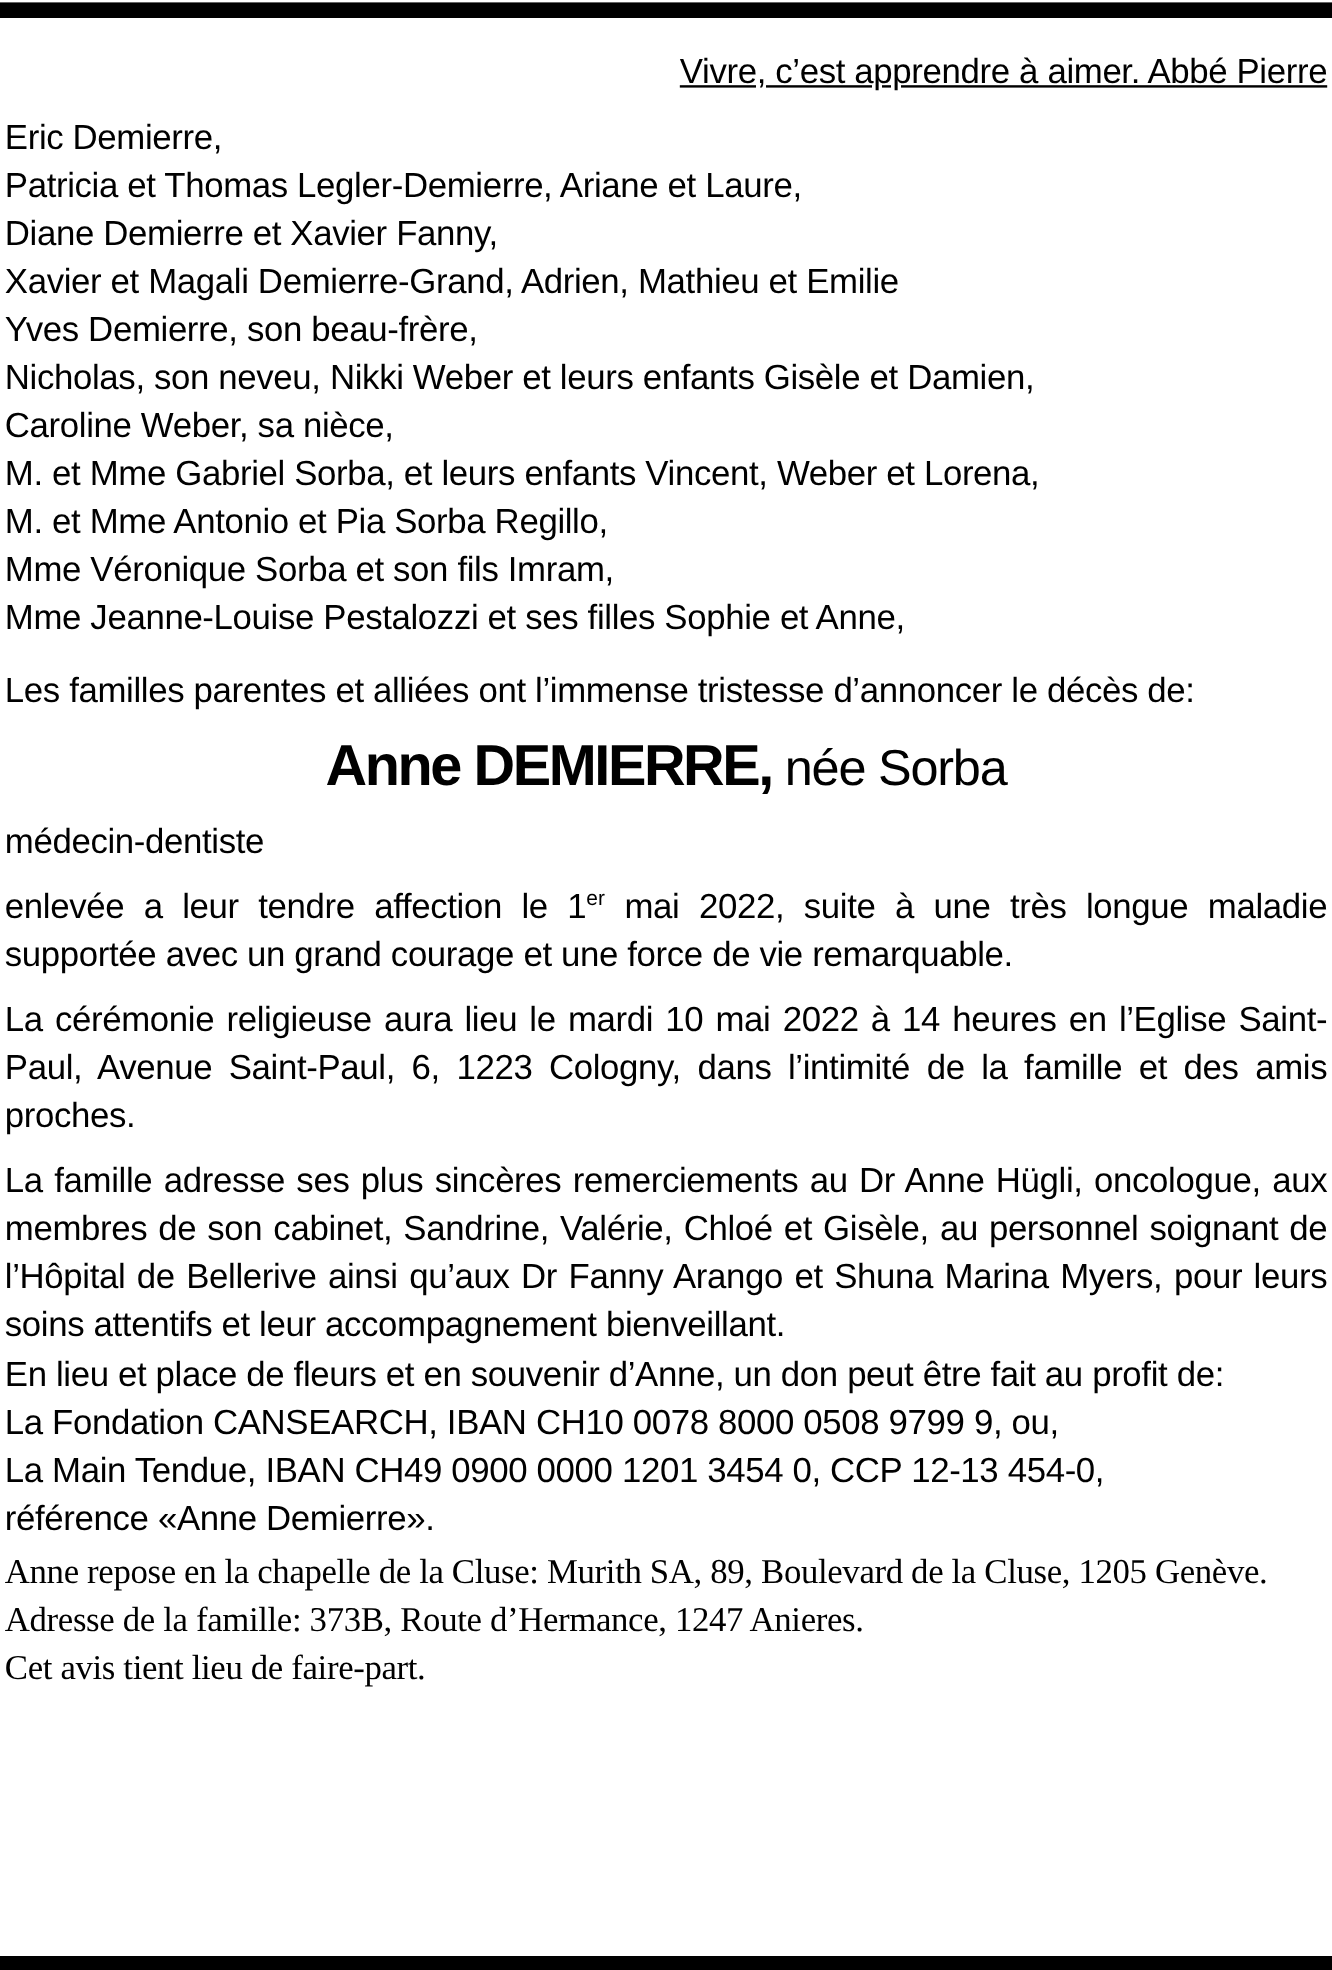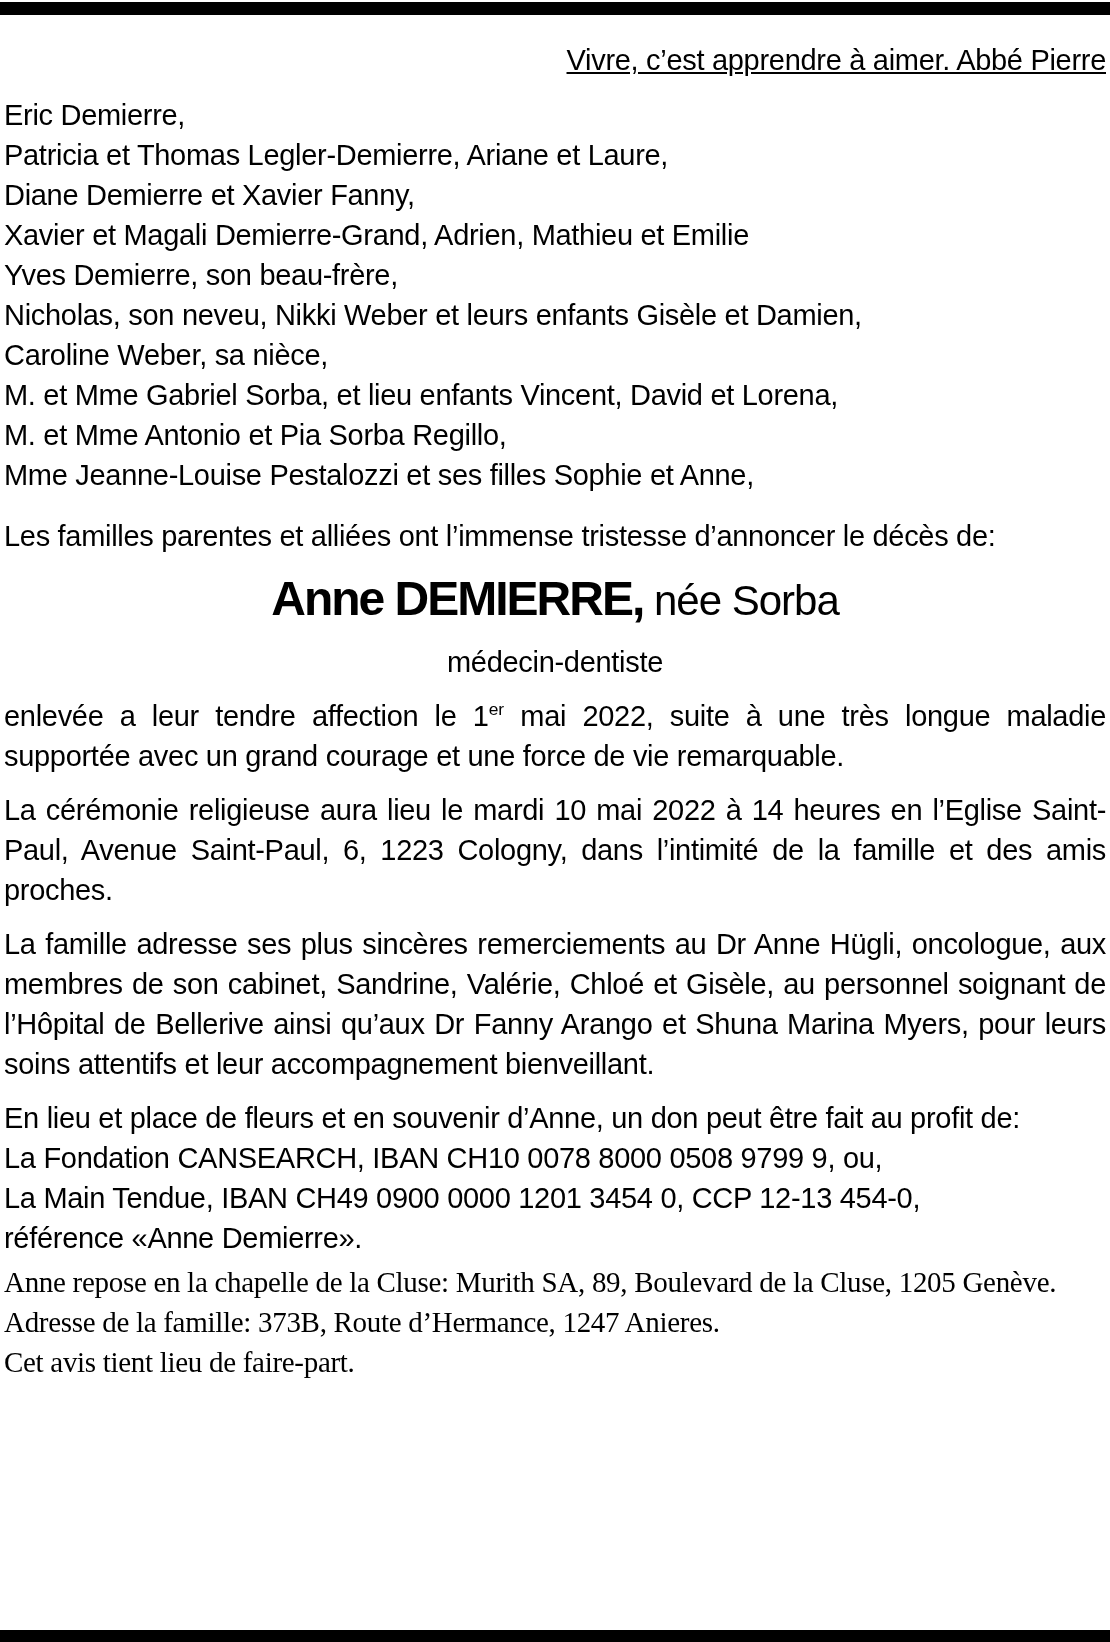--- a/index.html
+++ b/index.html
@@ -16,23 +16,23 @@
     padding: 0 4px;
     font-size: 29px; line-height: 40px; letter-spacing: -0.3px;
   }
   .quote { text-align: right; margin-top: 25px; text-decoration: underline; }
   .names { margin-top: 15px; }
   .announce { margin-top: 21px; }
   .fit-line { display: block; white-space: nowrap; }
   .headline { text-align: center; margin-top: 6px; line-height: 74px; white-space: nowrap; }
   .hl-name { font-weight: bold; font-size: 48px; letter-spacing: -2px; }
   .hl-maiden { font-size: 42px; letter-spacing: -1px; }
-  .profession { text-align: center; }
+  .profession { }
   .para { margin: 14px 0 0 0; text-align: justify; }
-  .block { margin-top: 14px; }
+  .block { margin-top: 2px; }
   .closing { margin-top: 4px; font-family: Liberation Serif, serif; }
   sup { font-size: 60%; line-height: 0; vertical-align: super; letter-spacing: 0; }
 </style>
 </head>
 <body>
 
 <div class="page">
   <div class="bar top"></div>
 
   <div class="content">
@@ -40,22 +40,23 @@
     <div class="quote">Vivre, c’est apprendre à aimer. Abbé Pierre</div>
 
     <div class="names">
       <div>Eric Demierre,</div>
       <div>Patricia et Thomas Legler-Demierre, Ariane et Laure,</div>
       <div>Diane Demierre et Xavier Fanny,</div>
       <div>Xavier et Magali Demierre-Grand, Adrien, Mathieu et Emilie</div>
       <div>Yves Demierre, son beau-frère,</div>
       <div>Nicholas, son neveu, Nikki Weber et leurs enfants Gisèle et Damien,</div>
       <div>Caroline Weber, sa nièce,</div>
-      <div>M. et Mme Gabriel Sorba, et lieu enfants Vincent, David et Lorena,</div>
+      <div>M. et Mme Gabriel Sorba, et leurs enfants Vincent, Weber et Lorena,</div>
       <div>M. et Mme Antonio et Pia Sorba Regillo,</div>
+      <div>Mme Véronique Sorba et son fils Imram,</div>
       <div>Mme Jeanne-Louise Pestalozzi et ses filles Sophie et Anne,</div>
     </div>
 
     <div class="announce fit-line">Les familles parentes et alliées ont l’immense tristesse d’annoncer le décès de:</div>
 
     <div class="headline">
       <span class="hl-name">Anne DEMIERRE,</span><span class="hl-maiden"> née Sorba</span>
     </div>
     <div class="profession">médecin-dentiste</div>
 

